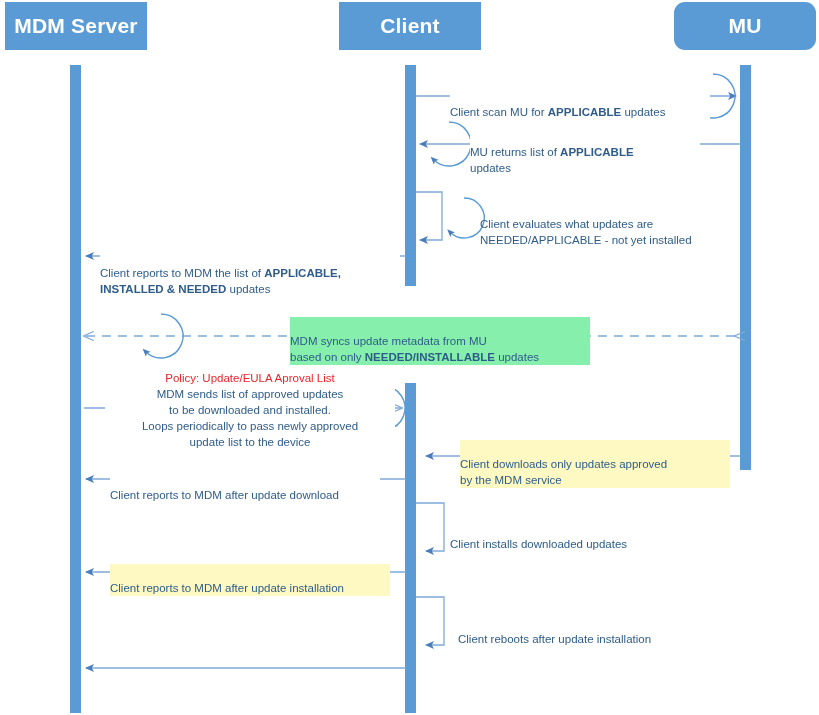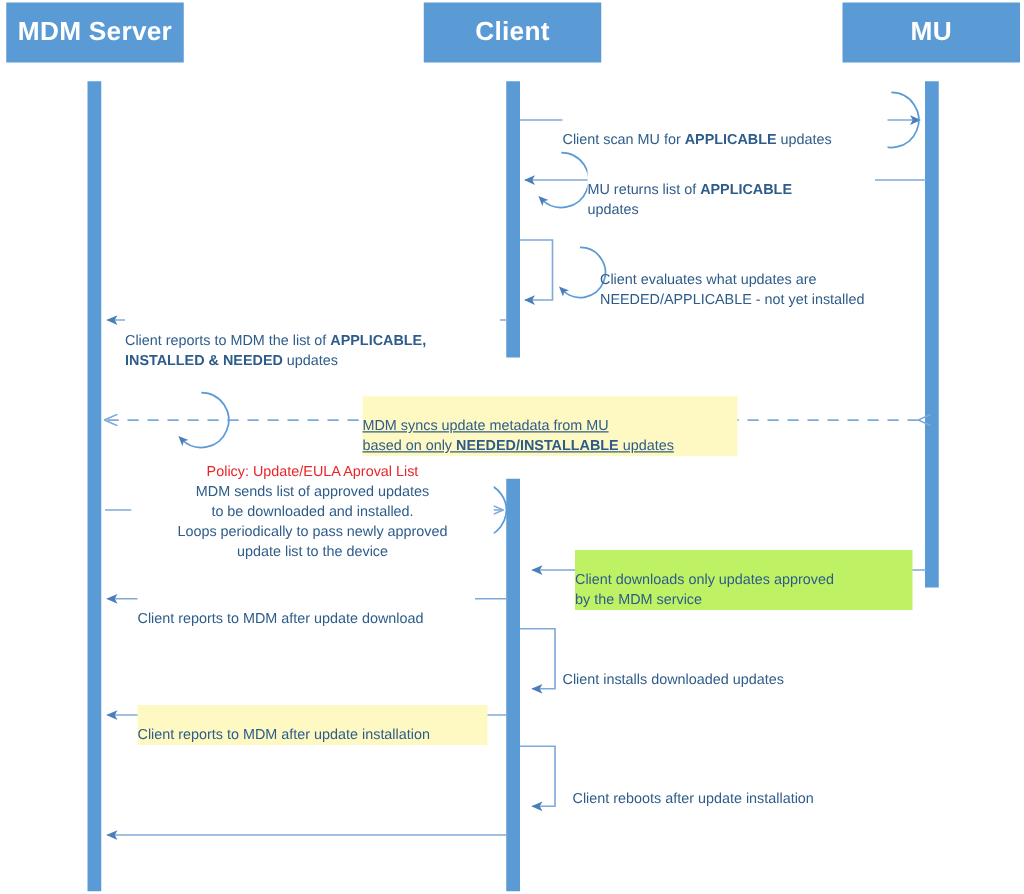--- a/index.html
+++ b/index.html
@@ -56,21 +56,21 @@
 <body>
 
 <div id="canvas">
 
   <div class="actor-box" style="left:5px; top:2px; width:142px; height:48px;">
     <span>MDM Server</span>
   </div>
   <div class="actor-box" style="left:339px; top:2px; width:142px; height:48px;">
     <span>Client</span>
   </div>
-  <div class="actor-box" style="left:674px; top:2px; width:142px; height:48px;">
+  <div class="actor-box" style="left:674px; top:2px; width:142px; height:48px;border-radius:11px;">
     <span>MU</span>
   </div>
 
   <svg width="819" height="715">
     <defs>
       <marker id="ahFilled" markerWidth="9" markerHeight="9" refX="8" refY="4.5" orient="auto" markerUnits="userSpaceOnUse">
         <path d="M0,0.6 L9,4.5 L0,8.4 L2.2,4.5 Z" fill="#4A7EBB"></path>
       </marker>
       <marker id="ahFilledL" markerWidth="9" markerHeight="9" refX="8" refY="4.5" orient="auto" markerUnits="userSpaceOnUse">
         <path d="M0,0.6 L9,4.5 L0,8.4 L2.2,4.5 Z" fill="#4A7EBB"></path>
@@ -166,34 +166,34 @@
   <div class="msg-label" style="left:480px; top:200px; width:250px;">
     <span>Client evaluates what updates are
 NEEDED/APPLICABLE - not yet installed</span>
   </div>
 
   <div class="msg-label" style="left:100px; top:249px; width:300px; background:#fff;">
     <span>Client reports to MDM the list of <b>APPLICABLE,</b>
 <b>INSTALLED &amp; NEEDED</b> updates</span>
   </div>
 
-  <div class="msg-label" style="left:290px; top:317px; width:300px; background:#fef9c3;text-decoration:underline;">
+  <div class="msg-label" style="left:290px; top:317px; width:300px; background:#86efac;">
     <span>MDM syncs update metadata from MU
 based on only <b>NEEDED/INSTALLABLE</b> updates</span>
   </div>
 
   <div class="policy-label" style="left:105px; top:370px; width:290px; background:#fff;">
     <div class="policy-title">Policy: Update/EULA Aproval List</div>
     <div style="white-space:pre-line;">MDM sends list of approved updates
 to be downloaded and installed.
 Loops periodically to pass newly approved
 update list to the device</div>
   </div>
 
-  <div class="msg-label" style="left:460px; top:440px; width:270px; background:#bef264;">
+  <div class="msg-label" style="left:460px; top:440px; width:270px; background:#fef9c3;">
     <span>Client downloads only updates approved
 by the MDM service</span>
   </div>
 
   <div class="msg-label" style="left:110px; top:471px; width:270px; background:#fff;">
     <span>Client reports to MDM after update download</span>
   </div>
 
   <div class="msg-label" style="left:450px; top:520px; width:220px; text-align:left;">
     <span>Client installs downloaded updates</span>

